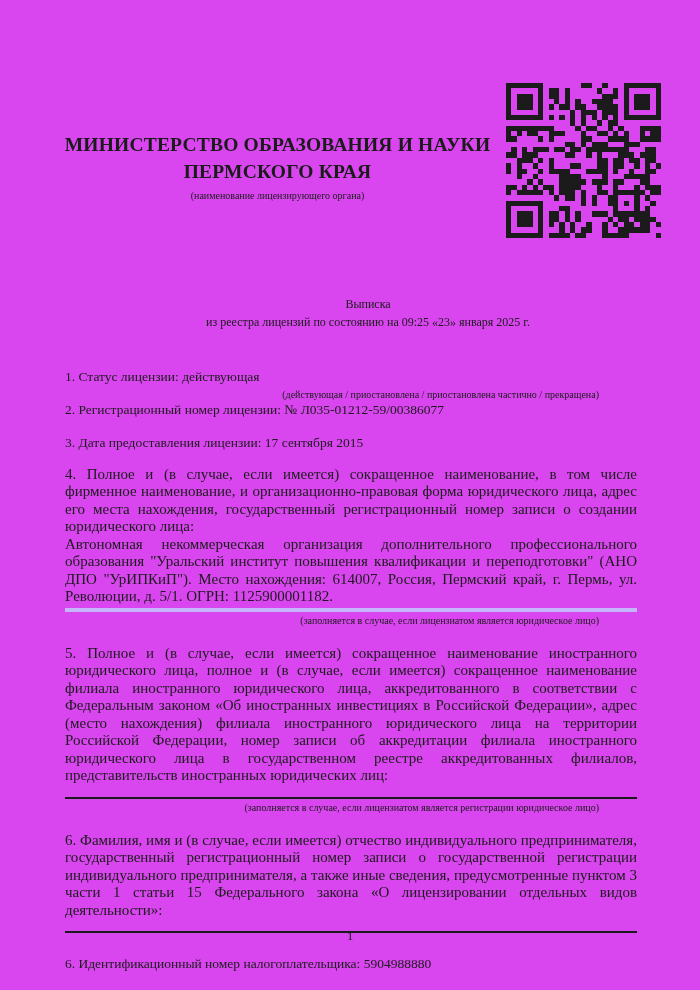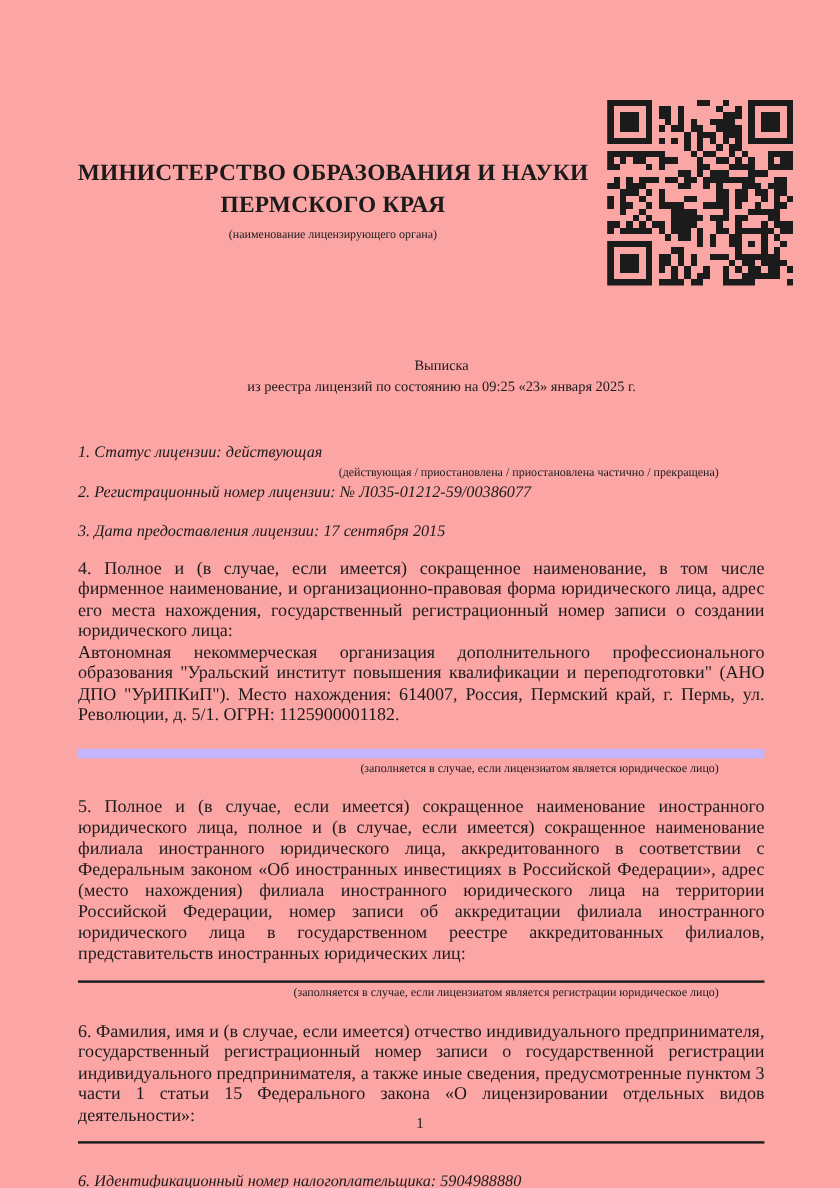--- a/index.html
+++ b/index.html
@@ -1,31 +1,31 @@
 <!DOCTYPE html>
 <html><head>
 <meta charset="utf-8">
 <style>
   html,body{margin:0;padding:0;background:#ffffff;}
   .page{
-    position:relative;width:700px;height:990px;background:#fca5a5;
+    position:relative;width:700px;height:990px;background:#d946ef;
     font-family:"Liberation Serif", serif;color:#1b1b1b;overflow:hidden;
   }
   
   .header-text{position:absolute;left:60px;top:131px;width:435px;text-align:center;}
   .title-line{font-weight:bold;font-size:19.5px;line-height:27px;white-space:nowrap;letter-spacing:.2px;}
   .header-caption{font-size:10px;line-height:13px;margin-top:4px;}
   .qr{position:absolute;left:506px;top:83px;width:155px;height:155px;}
   
   .content{position:absolute;left:65px;top:0;width:572px;display:flow-root;}
   .doc-title{margin-top:296px;text-align:center;font-size:12px;line-height:17.5px;transform:translateX(17px);}
   .para{font-size:15px;line-height:17.5px;text-align:justify;text-align-last:left;}
-  .plain{font-size:13.5px;line-height:17.5px;font-style:italic;}
+  .plain{font-size:13.5px;line-height:17.5px;}
   .caption{font-size:10px;line-height:13px;text-align:right;transform:translateX(-38px);margin-top:2px;}
-  .filled{border-bottom:8px solid #c4b5fd;padding-bottom:18px;}
+  .filled{border-bottom:4px solid #c4b5fd;padding-bottom:2px;}
   .blank-line{height:12px;border-bottom:2px solid #1b1b1b;}
   #doc-item-1{margin-top:37px;}
   #doc-item-2{}
   #doc-item-3{margin-top:16px;}
   #doc-item-4{margin-top:14px;}
   #doc-item-5{margin-top:18px;}
   #doc-item-6{margin-top:18px;}
   #doc-item-7{margin-top:22px;}
   .page-number{position:absolute;top:929px;left:0;width:700px;text-align:center;font-size:12.5px;}
 </style>

